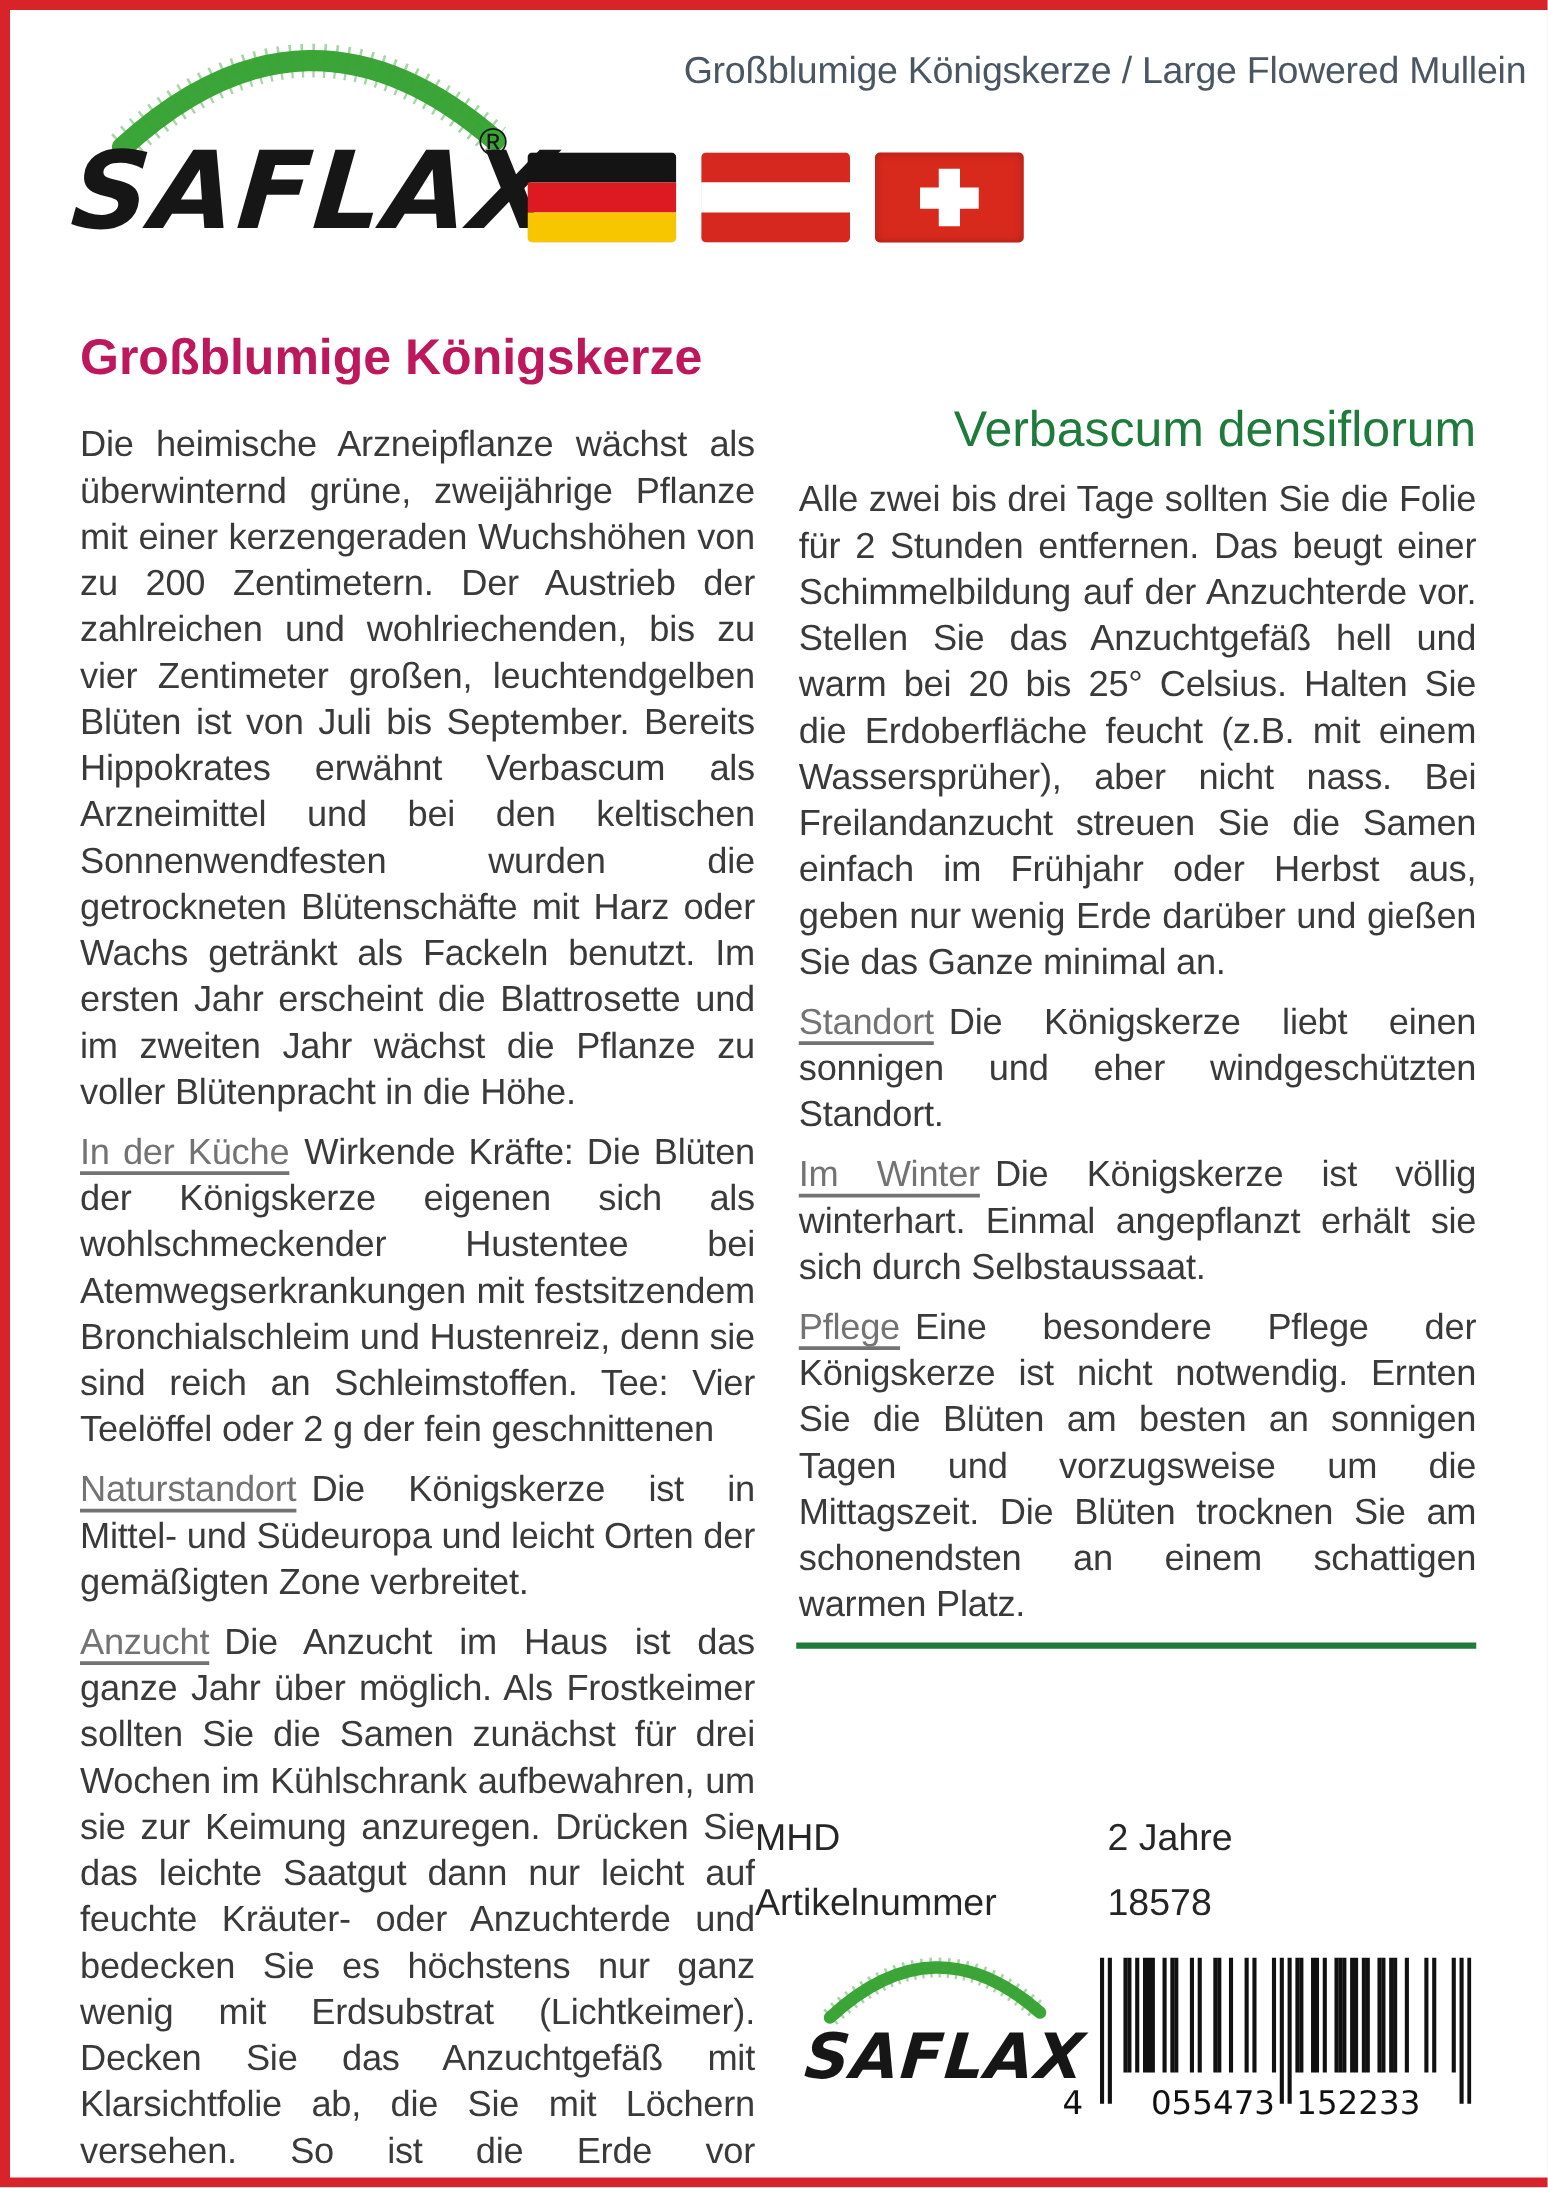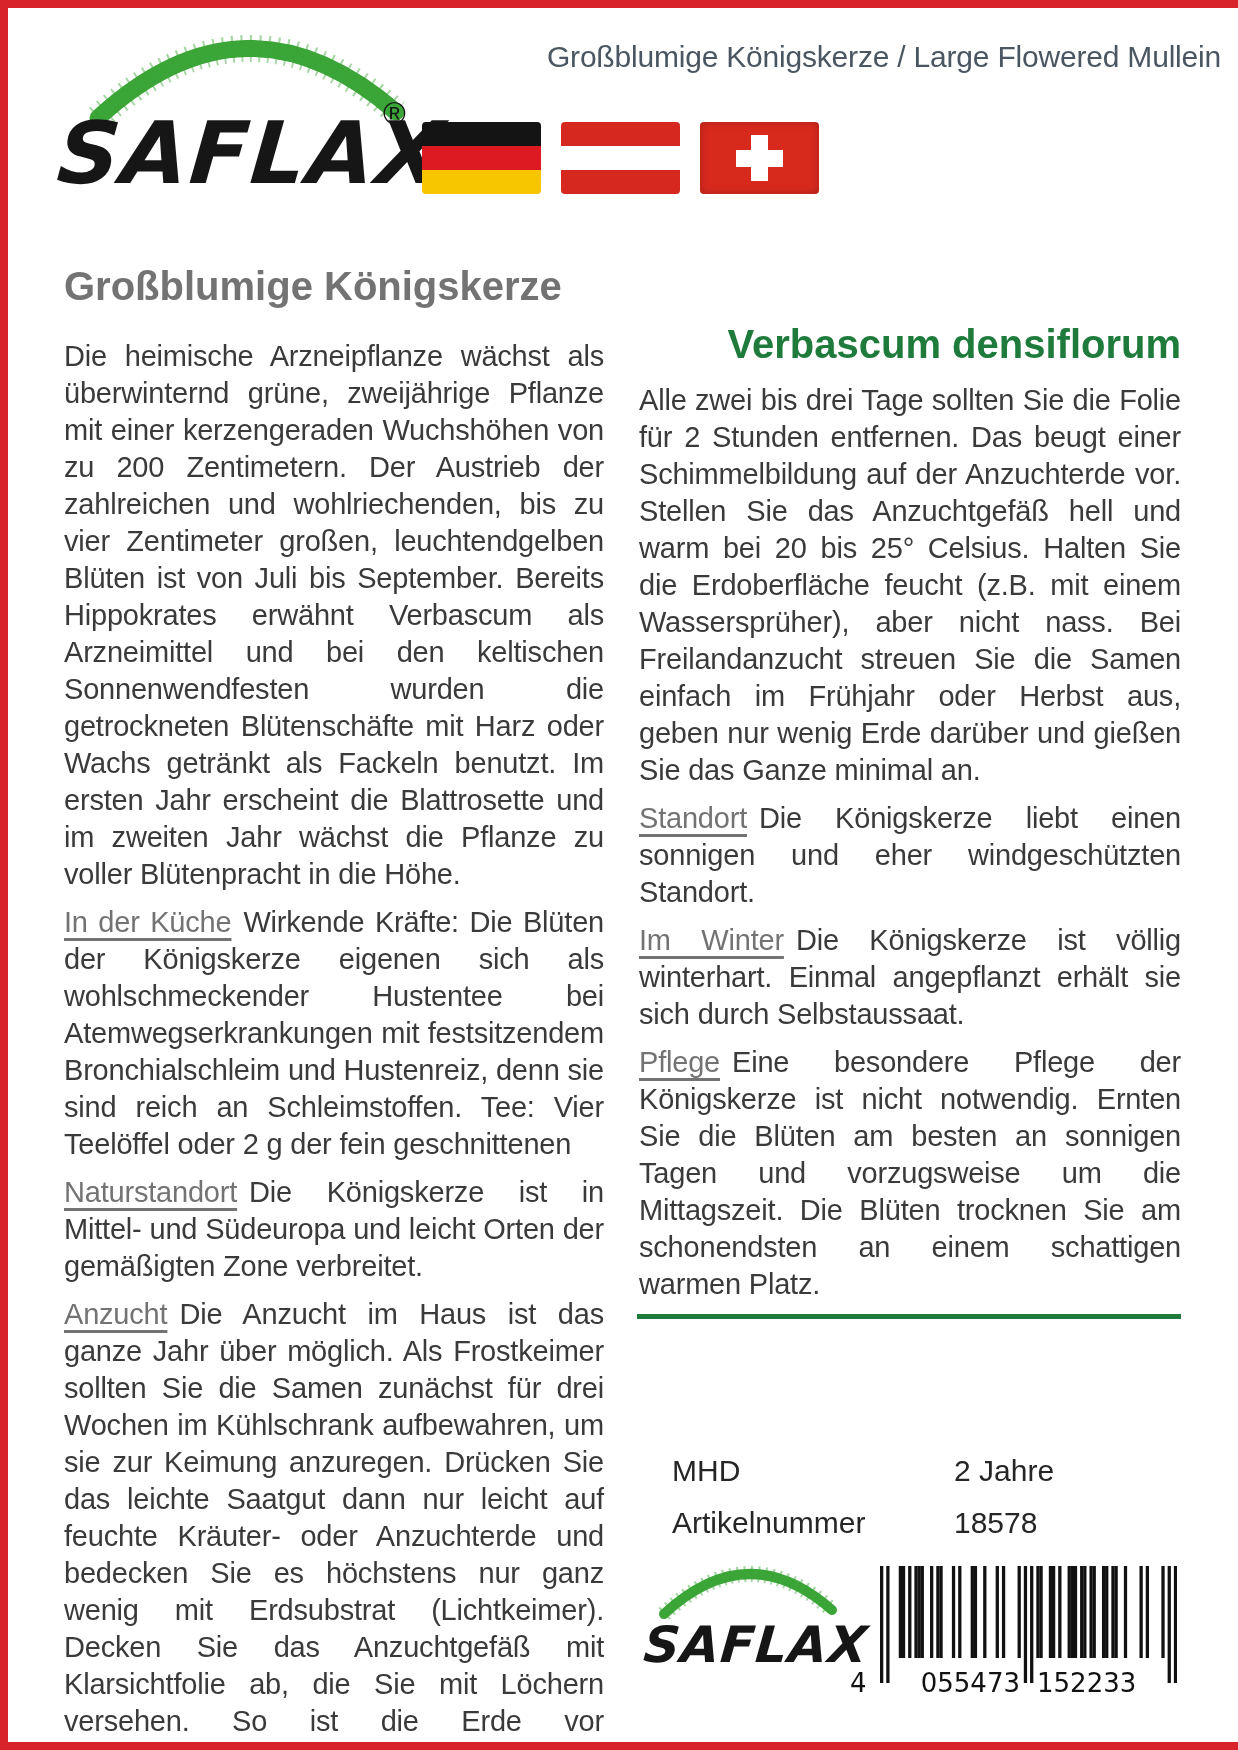--- a/index.html
+++ b/index.html
@@ -30,31 +30,31 @@
   .flag-at .s2{top:24px;height:24px;background:#ffffff;}
   .flag-at .s3{top:48px;height:24px;background:#d7281f;}
   .flag-ch{background:#d8291d;}
   .flag-ch .cv{left:51px;top:13px;width:17px;height:46px;background:#fff;}
   .flag-ch .chh{left:36px;top:28px;width:47px;height:17px;background:#fff;}
 
   
   .col{position:absolute;color:#3a3a3a;font-size:29px;line-height:37px;letter-spacing:-0.2px;}
   .col-left{left:64px;top:264px;width:540px;height:1472px;overflow:hidden;}
   .col-right{left:639px;top:322px;width:542px;}
-  .col h1{margin:0 0 30px;font-size:40px;line-height:44px;color:#737373;font-weight:bold;
+  .col h1{margin:0 0 30px;font-size:40px;line-height:44px;color:#be185d;font-weight:bold;
           letter-spacing:0;}
-  .col h2{margin:0 0 16px;font-size:40px;line-height:44px;color:#1e7b3c;font-weight:bold;
+  .col h2{margin:0 0 16px;font-size:40px;line-height:44px;color:#1e7b3c;font-weight:normal;
           text-align:right;letter-spacing:0;}
   .para{margin:0 0 11px;text-align:justify;}
   .shead{color:#737373;font-weight:normal;text-decoration:underline;
          text-decoration-thickness:3px;text-underline-offset:6px;margin-right:12px;}
 
   
   .rule{position:absolute;left:637px;top:1314px;width:544px;height:5px;background:#1e7b3c;}
-  .meta{position:absolute;left:672px;top:1454px;font-size:30px;color:#262626;}
+  .meta{position:absolute;left:604px;top:1454px;font-size:30px;color:#262626;}
   .meta-row{height:52px;}
   .meta-label{display:inline-block;width:282px;}
   .arc-small{position:absolute;left:656px;top:1558px;width:184px;height:62px;}
   .word-small{position:absolute;left:644px;top:1620px;font-size:50px;font-weight:bold;
               font-style:italic;transform:skewX(-5deg);letter-spacing:1px;color:#161616;
               font-family:"DejaVu Sans",sans-serif;line-height:1;}
   .barcode{position:absolute;left:880px;top:1566px;width:297px;height:136px;}
   .bc-d{position:absolute;top:102px;font-size:26px;color:#111;
         font-family:"DejaVu Sans",sans-serif;}
   .bc-d1{left:-30px;}

